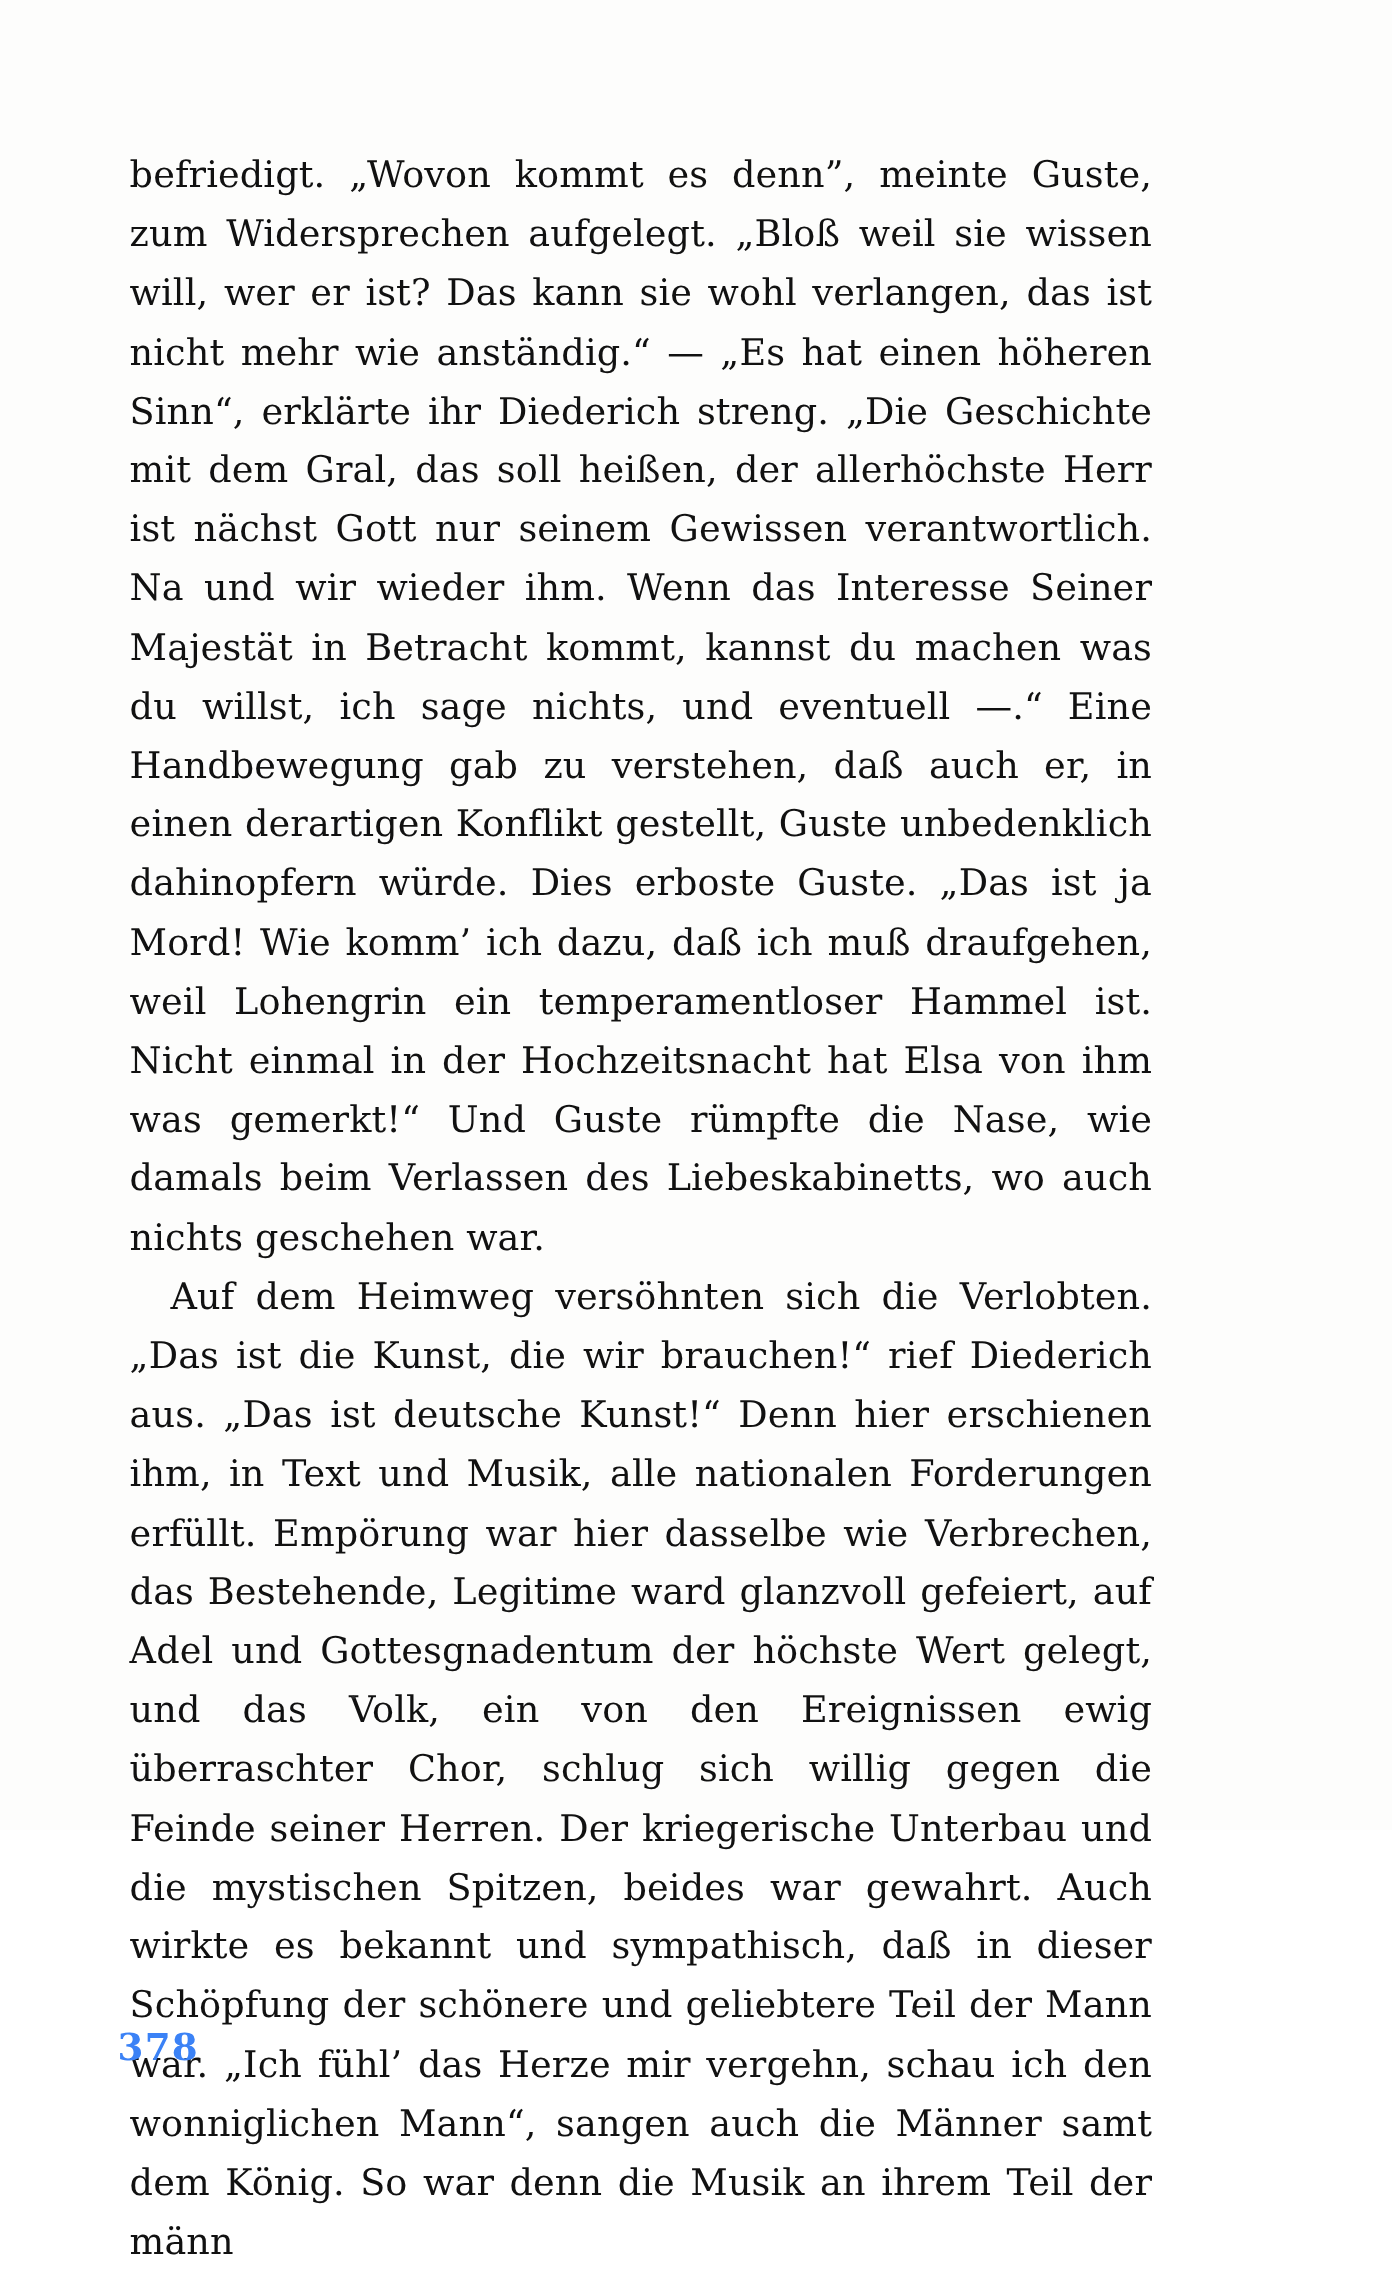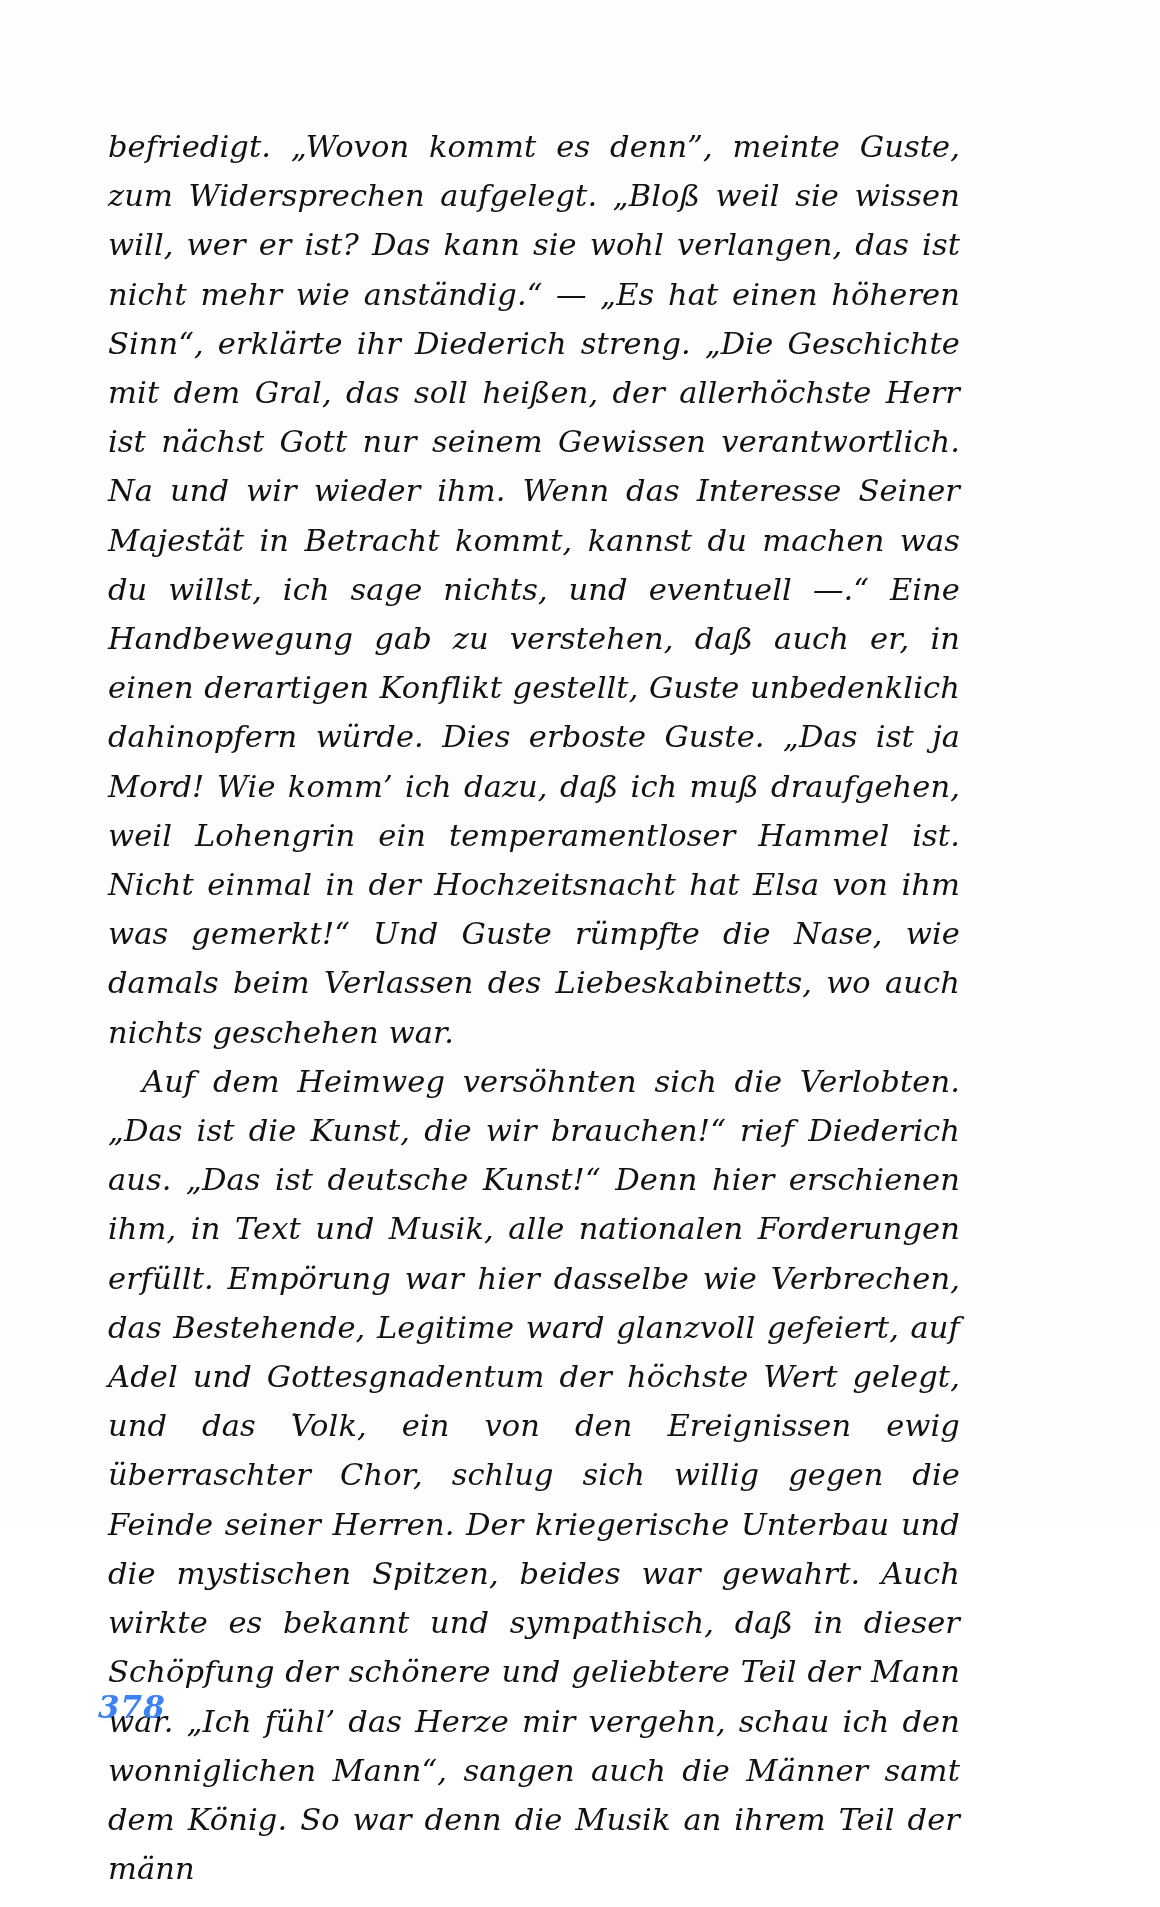--- a/index.html
+++ b/index.html
@@ -13,21 +13,20 @@
     position: relative;
     font-family: "DejaVu Serif", serif;
     overflow: hidden;
   }
   .page {
     position: absolute;
     left: 0; top: 0;
     width: 1160px;
     height: 1525px;
     background: #fdfdfc;
-    font-style: italic;
   }
   .text-block {
     position: absolute;
     left: 108px;
     top: 122px;
     width: 852px;
   }
   .para {
     margin: 0;
     font-family: "DejaVu Serif", serif;

